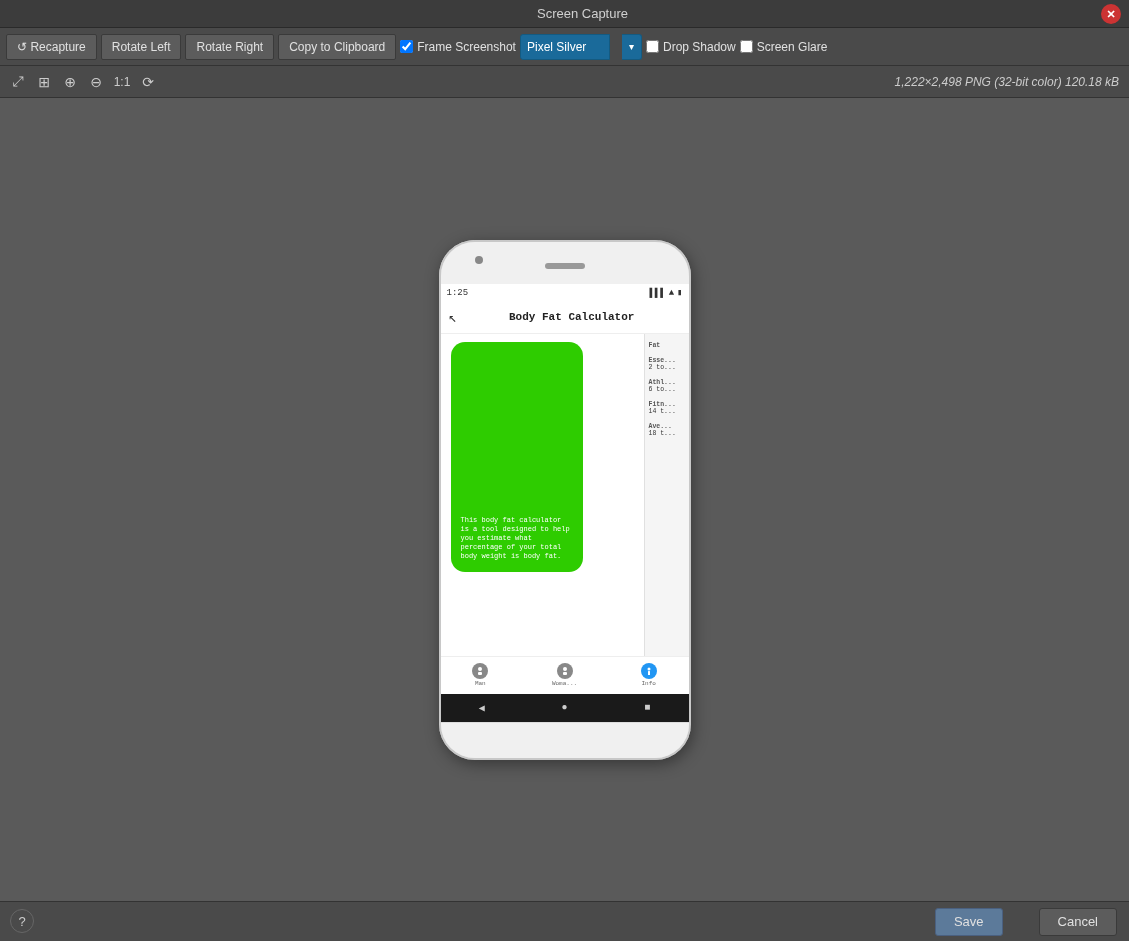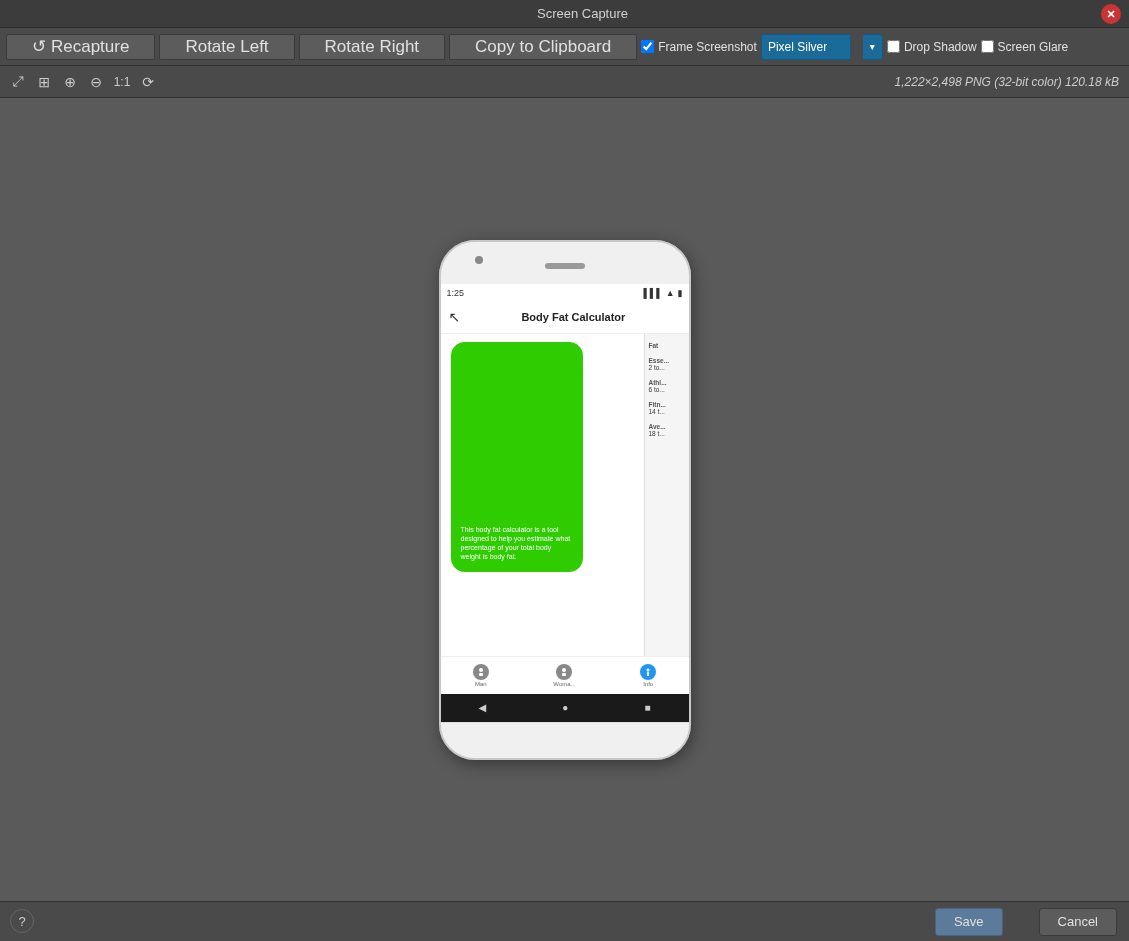--- a/index.html
+++ b/index.html
@@ -52,24 +52,24 @@
       display: flex;
       align-items: center;
       padding: 0 6px;
       gap: 4px;
       border-bottom: 1px solid #333;
     }
     .toolbar-btn {
       background: #5c5c5c;
       border: 1px solid #3a3a3a;
       color: #e0e0e0;
-      padding: 3px 25px;
+      padding: 3px 10px;
       border-radius: 2px;
       cursor: pointer;
-      font-size: 17px;
+      font-size: 12px;
       height: 26px;
       display: flex;
       align-items: center;
       gap: 4px;
       white-space: nowrap;
     }
 
     .checkbox-label {
       display: flex;
       align-items: center;
@@ -161,20 +161,21 @@
       width: 252px;
       height: 520px;
       background: #f0f0f0;
       border-radius: 36px;
       border: 2px solid #c8c8c8;
       box-shadow: 2px 4px 16px rgba(0,0,0,0.4), inset 0 0 0 1px #e0e0e0;
       position: relative;
       overflow: hidden;
       display: flex;
       flex-direction: column;
+      font-family: Liberation Mono, monospace;
     }
     
     .phone-outer-wrapper {
       position: relative;
     }
     .phone-outer-wrapper::before {
       content: '';
       position: absolute;
       top: 0; left: 0; right: 0; bottom: 0;
       background-image:

